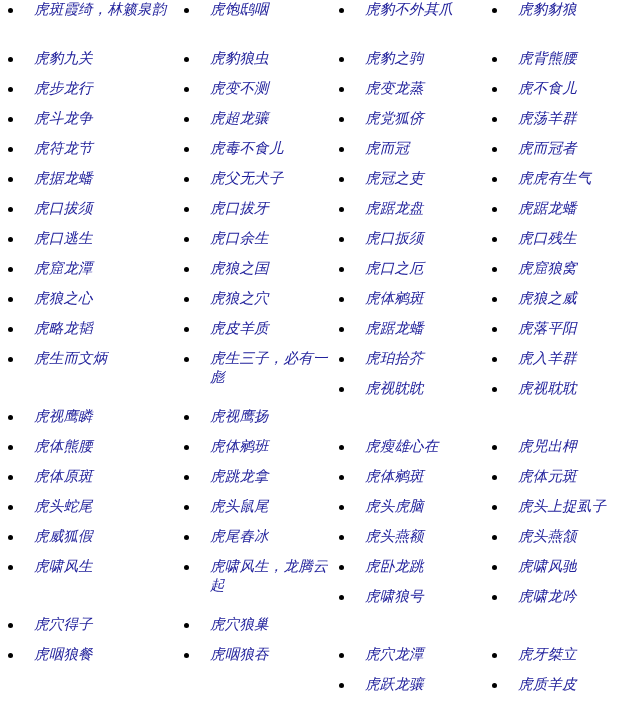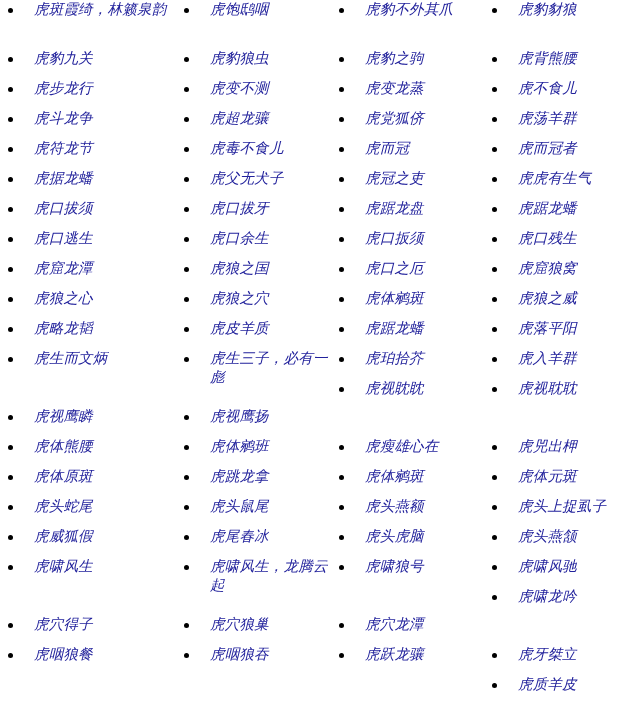--- a/index.html
+++ b/index.html
@@ -301,25 +301,29 @@
           <li class="idiom-item r-h1">
             <span class="bullet"></span>
             <span class="txt">虎瘦雄心在</span>
           </li>
           <li class="idiom-item r-h1">
             <span class="bullet"></span>
             <span class="txt">虎体鹓斑</span>
           </li>
           <li class="idiom-item r-h1">
             <span class="bullet"></span>
+            <span class="txt">虎头虎脑</span>
+          </li>
+          <li class="idiom-item r-h1">
+            <span class="bullet"></span>
             <span class="txt">虎头燕额</span>
           </li>
           <li class="idiom-item r-h1">
             <span class="bullet"></span>
-            <span class="txt">虎头虎脑</span>
+            <span class="txt">虎卧龙跳</span>
           </li>
           <li class="idiom-item r-h3">
             <span class="bullet"></span>
             <span class="txt">虎啸狼号</span>
           </li>
           <li class="idiom-item r-h1">
             <span class="bullet"></span>
             <span class="txt">虎穴龙潭</span>
           </li>
           <li class="idiom-item r-h1">

